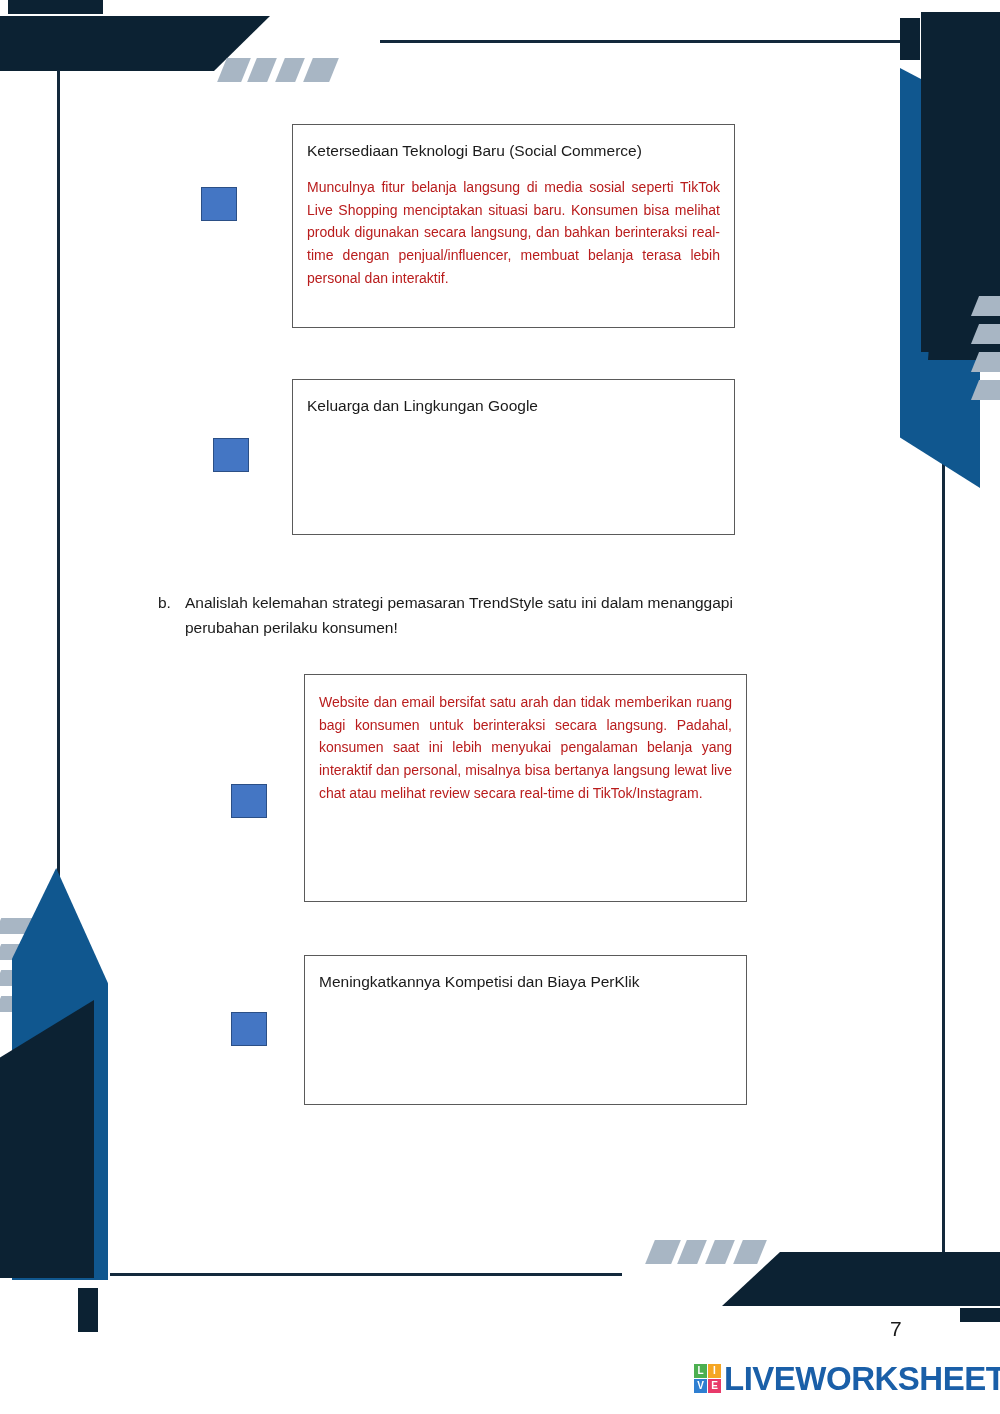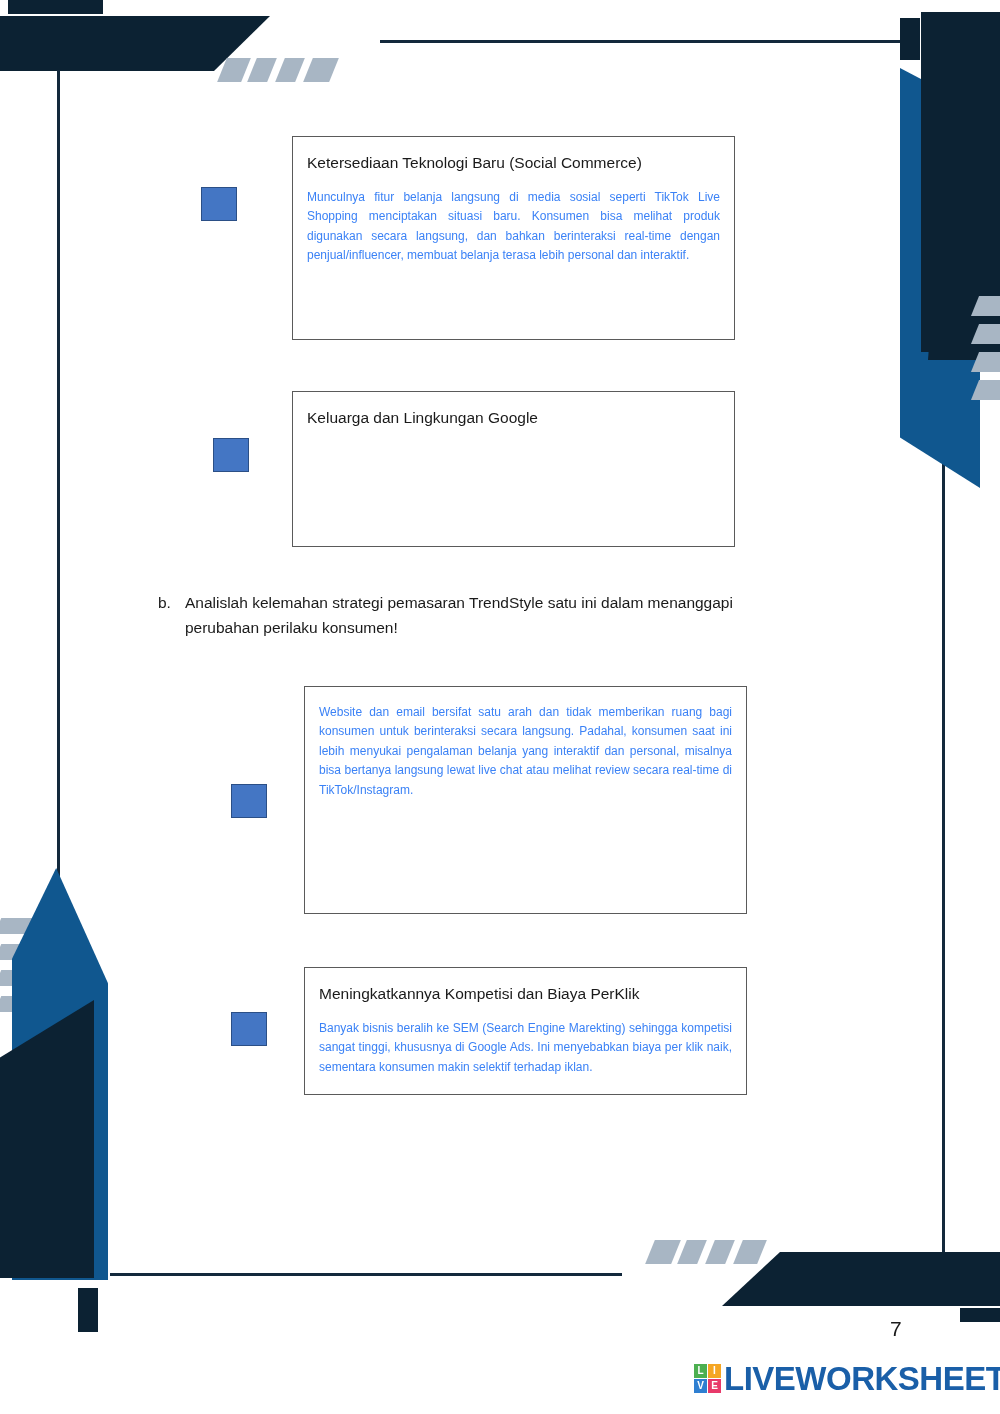--- a/index.html
+++ b/index.html
@@ -175,31 +175,30 @@
     border: 1px solid #2b4f86;
     box-sizing: border-box;
   }
 
   .card {
     position: absolute;
     border: 1px solid #5a5a5a;
     box-sizing: border-box;
     background: #ffffff;
     padding: 16px 14px 14px 14px;
-    margin-top: 12px;
   }
   .card-title {
     font-size: 15.5px;
     color: #1a1a1a;
     line-height: 1.35;
     margin: 0 0 14px 0;
   }
   .card-body {
-    font-size: 12px;
-    color: #3b82f6;
+    font-size: 14px;
+    color: #b91c1c;
     line-height: 1.62;
     margin: 0;
     text-align: justify;
   }
 
   .question {
     position: absolute;
     left: 158px; top: 590px;
     width: 650px;
     font-size: 15.5px;
@@ -321,23 +320,22 @@
       <span class="q-marker">b.</span>
       <span class="q-text">Analislah kelemahan strategi pemasaran TrendStyle satu ini dalam menanggapi perubahan perilaku konsumen!</span>
     </div>
 
     <div class="bullet" style="left:231px; top:784px;"></div>
     <div class="card" style="left:304px; top:674px; width:443px; height:228px;">
       <p class="card-body">Website dan email bersifat satu arah dan tidak memberikan ruang bagi konsumen untuk berinteraksi secara langsung. Padahal, konsumen saat ini lebih menyukai pengalaman belanja yang interaktif dan personal, misalnya bisa bertanya langsung lewat live chat atau melihat review secara real-time di TikTok/Instagram.</p>
     </div>
 
     <div class="bullet" style="left:231px; top:1012px;"></div>
-    <div class="card" style="left:304px; top:955px; width:443px; height:128px;">
+    <div class="card" style="left:304px; top:955px; width:443px; height:150px;">
       <p class="card-title">Meningkatkannya Kompetisi dan Biaya PerKlik</p>
-      <p class="card-body">Banyak bisnis beralih ke SEM (Search Engine Marekting) sehingga kompetisi sangat tinggi, khususnya di Google Ads. Ini menyebabkan biaya per klik naik, sementara konsumen makin selektif terhadap iklan.</p>
     </div>
 
     <div class="page-number">7</div>
 
     <div class="lw-logo">
       <span class="lw-mark">
         <span class="lw-cell lw-l">L</span>
         <span class="lw-cell lw-i">I</span>
         <span class="lw-cell lw-v">V</span>
         <span class="lw-cell lw-e">E</span>

